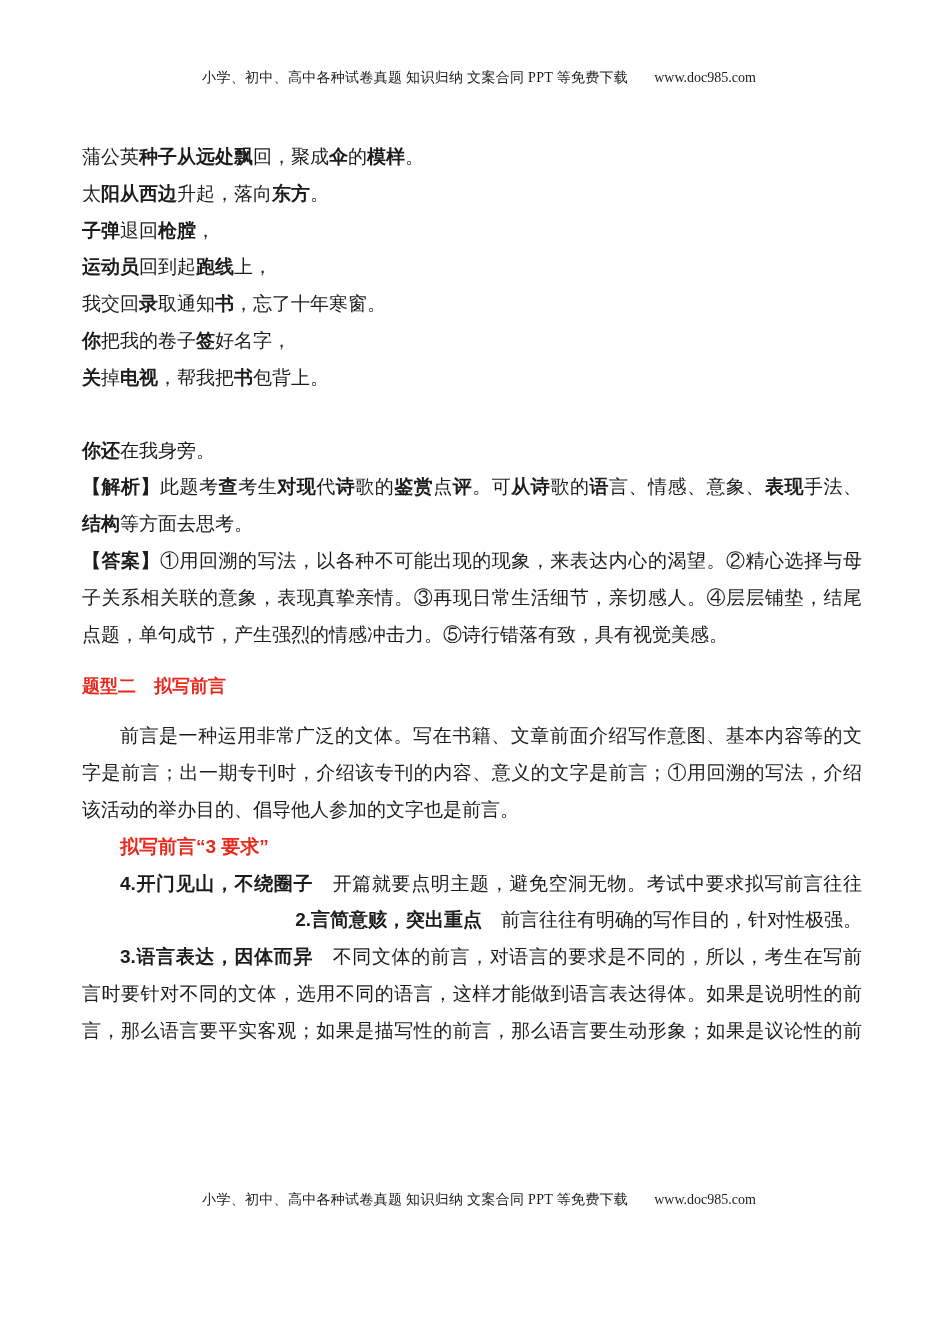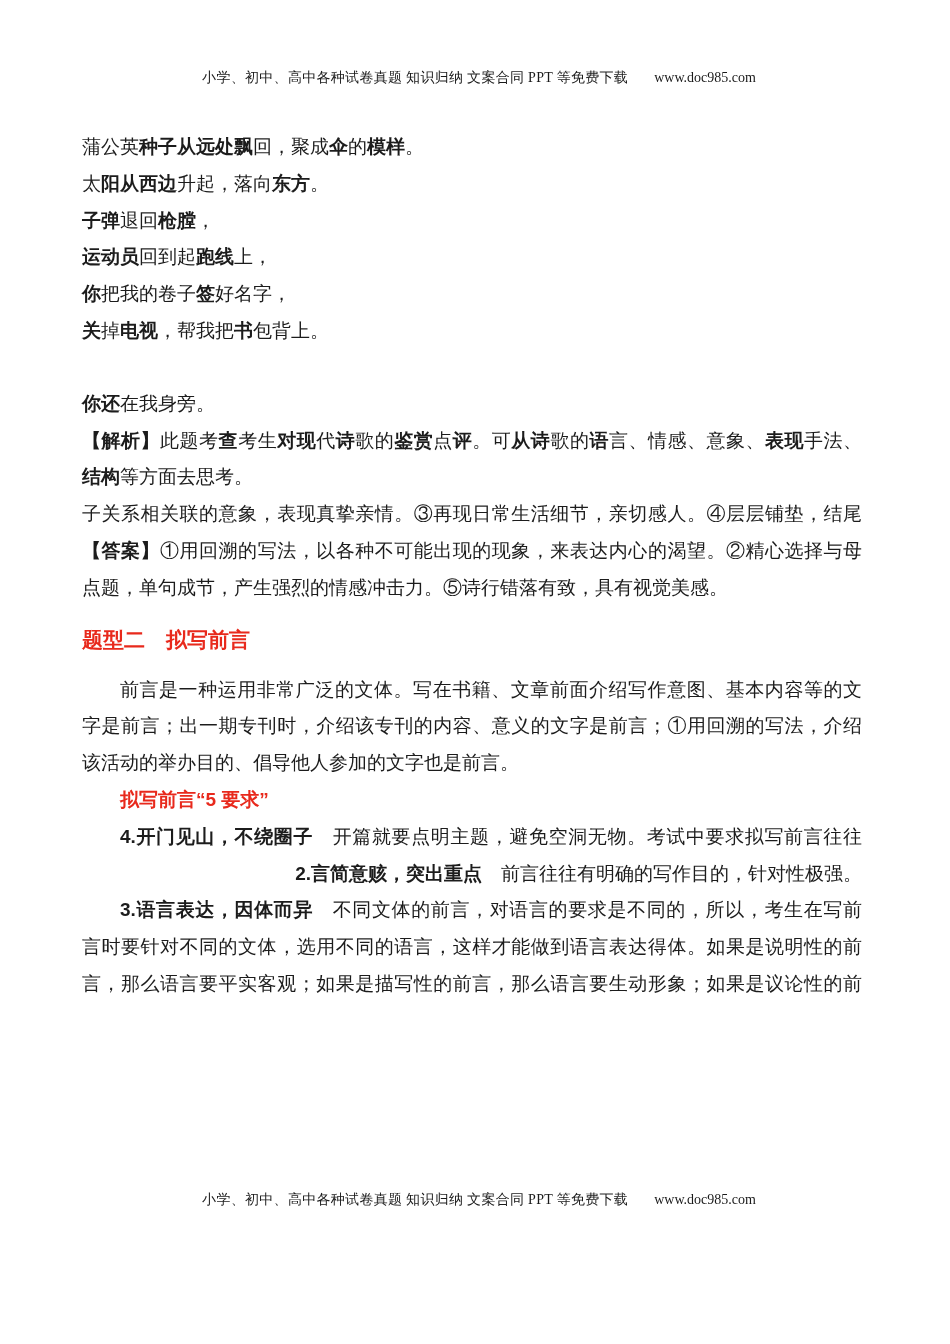--- a/index.html
+++ b/index.html
@@ -10,31 +10,31 @@
   }
   .runninghead {
     position:absolute; left:4px; width:100%; text-align:center;
     font-size:14px; line-height:20px; color:#1a1a1a; letter-spacing:0.3px;
     white-space:nowrap;
   }
   .runninghead.top { top:68px; }
   .runninghead.bottom { top:1190px; }
   .site-url { margin-left:26px; letter-spacing:0; }
   .content {
-    position:absolute; left:82px; top:129px; width:780px;
+    position:absolute; left:82px; top:139px; width:780px;
     font-size:19px; line-height:36.8px;
   }
   .line { white-space:nowrap; }
   .wrapline { text-align:justify; text-align-last:justify; }
   .indent { text-indent:2em;text-align:right; }
   .b { font-family:"Liberation Sans","DejaVu Sans",sans-serif; font-weight:700; }
   .stanza-gap-1 { margin-top:34px; }
   .stanza-gap-2 { margin-top:36px; }
   .heading {
-    margin-top:13px; line-height:40px; font-size:21px;
+    margin-top:13px; line-height:40px; font-size:18px;
     font-family:"Liberation Sans","DejaVu Sans",sans-serif; font-weight:700;
     color:var(--accent,#e8291c); white-space:nowrap;
   }
   .after-heading { margin-top:12px; }
   .subheading {
     text-indent:2em; font-size:19px;
     font-family:"Liberation Sans","DejaVu Sans",sans-serif; font-weight:700;
     color:var(--accent,#e8291c); white-space:nowrap;
   }
 </style>
@@ -46,40 +46,41 @@
   <div class="runninghead top">
     <span>小学、初中、高中各种试卷真题  知识归纳  文案合同  PPT 等免费下载</span><span class="site-url">www.doc985.com</span>
   </div>
 
   <div class="content">
 
     <div class="line"><span>蒲公英</span><span class="b">种子从远处飘</span><span>回，聚成</span><span class="b">伞</span><span>的</span><span class="b">模样</span><span>。</span></div>
     <div class="line"><span>太</span><span class="b">阳从西边</span><span>升起，落向</span><span class="b">东方</span><span>。</span></div>
     <div class="line"><span class="b">子弹</span><span>退回</span><span class="b">枪膛</span><span>，</span></div>
     <div class="line"><span class="b">运动员</span><span>回到起</span><span class="b">跑线</span><span>上，</span></div>
+    <div class="line"><span>我交回</span><span class="b">录</span><span>取通知</span><span class="b">书</span><span>，忘了十年寒窗。</span></div>
 
     <div class="line"><span class="b">你</span><span>把我的卷子</span><span class="b">签</span><span>好名字，</span></div>
     <div class="line"><span class="b">关</span><span>掉</span><span class="b">电视</span><span>，帮我把</span><span class="b">书</span><span>包背上。</span></div>
 
     <div class="line stanza-gap-2"><span class="b">你还</span><span>在我身旁。</span></div>
 
     <div class="line wrapline"><span class="b">【解析】</span><span>此题考</span><span class="b">查</span><span>考生</span><span class="b">对现</span><span>代</span><span class="b">诗</span><span>歌的</span><span class="b">鉴赏</span><span>点</span><span class="b">评</span><span>。可</span><span class="b">从诗</span><span>歌的</span><span class="b">语</span><span>言、情感、意象、</span><span class="b">表现</span><span>手法、</span></div>
     <div class="line"><span class="b">结构</span><span>等方面去思考。</span></div>
 
+    <div class="line wrapline"><span class="b">【答案】</span><span>①用回溯的写法，以各种不可能出现的现象，来表达内心的渴望。②精心选择与母</span></div>
     <div class="line wrapline"><span>子关系相关联的意象，表现真挚亲情。③再现日常生活细节，亲切感人。④层层铺垫，结尾</span></div>
-    <div class="line wrapline"><span class="b">【答案】</span><span>①用回溯的写法，以各种不可能出现的现象，来表达内心的渴望。②精心选择与母</span></div>
     <div class="line"><span>点题，单句成节，产生强烈的情感冲击力。⑤诗行错落有致，具有视觉美感。</span></div>
 
     <div class="heading">题型二　拟写前言</div>
 
     <div class="line wrapline indent after-heading"><span>前言是一种运用非常广泛的文体。写在书籍、文章前面介绍写作意图、基本内容等的文</span></div>
     <div class="line wrapline"><span>字是前言；出一期专刊时，介绍该专刊的内容、意义的文字是前言；①用回溯的写法，介绍</span></div>
     <div class="line"><span>该活动的举办目的、倡导他人参加的文字也是前言。</span></div>
 
-    <div class="subheading">拟写前言“5 要求”</div>
+    <div class="subheading">拟写前言“3 要求”</div>
 
     <div class="line wrapline indent"><span class="b">4.开门见山，不绕圈子</span><span>　开篇就要点明主题，避免空洞无物。考试中要求拟写前言往往</span></div>
 
     <div class="line indent"><span class="b">2.言简意赅，突出重点</span><span>　前言往往有明确的写作目的，针对性极强。</span></div>
 
     <div class="line wrapline indent"><span class="b">3.语言表达，因体而异</span><span>　不同文体的前言，对语言的要求是不同的，所以，考生在写前</span></div>
     <div class="line wrapline"><span>言时要针对不同的文体，选用不同的语言，这样才能做到语言表达得体。如果是说明性的前</span></div>
     <div class="line wrapline"><span>言，那么语言要平实客观；如果是描写性的前言，那么语言要生动形象；如果是议论性的前</span></div>
 
   </div>

